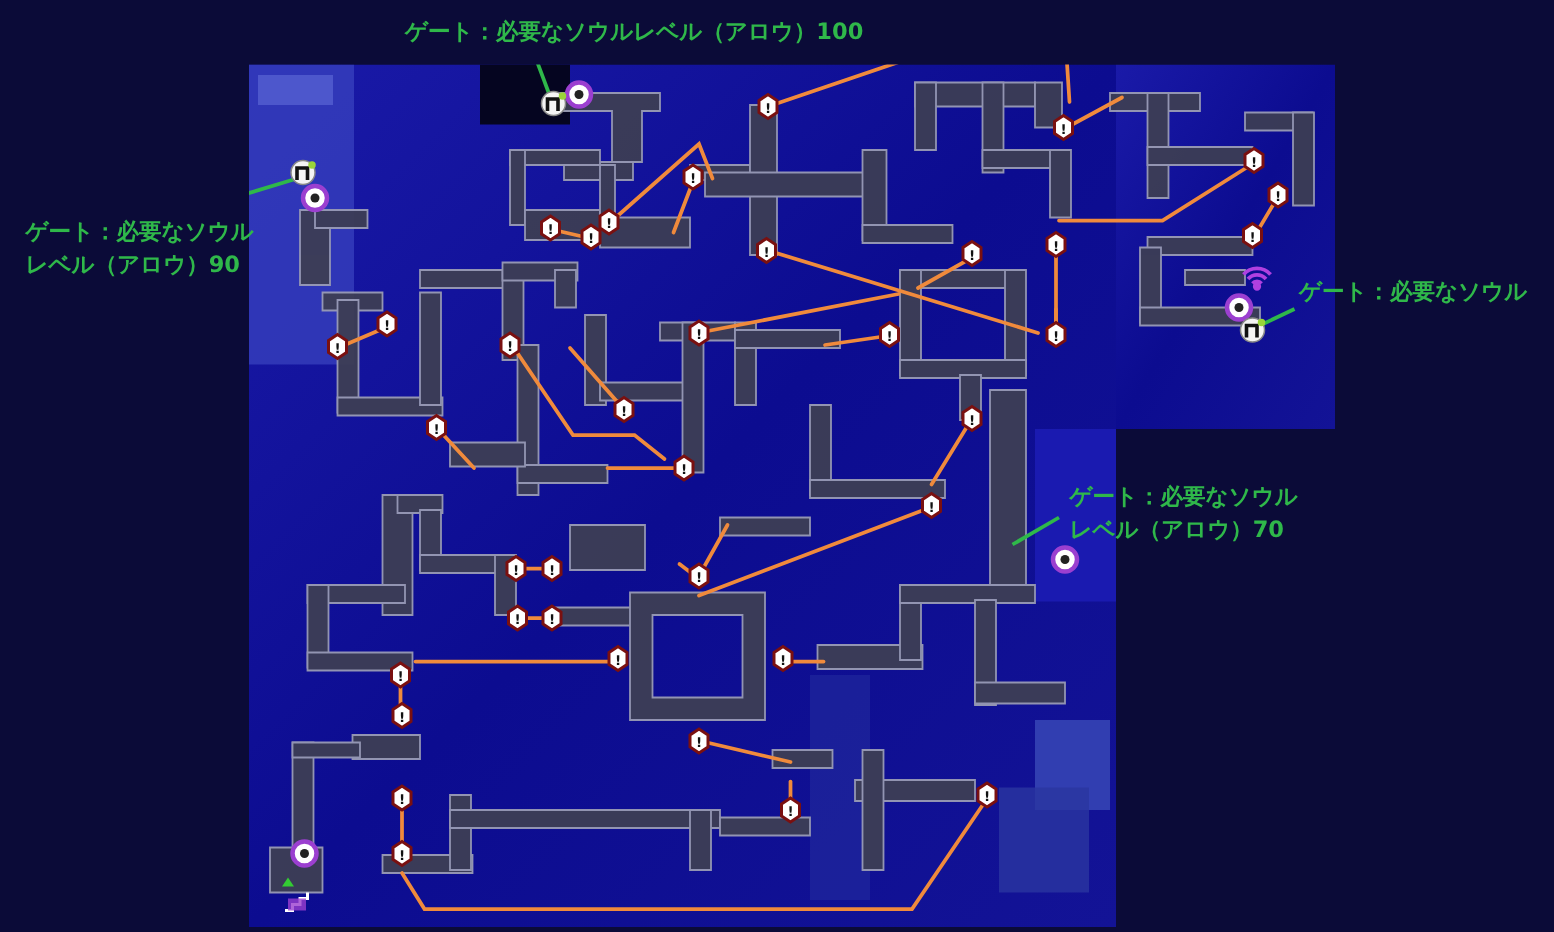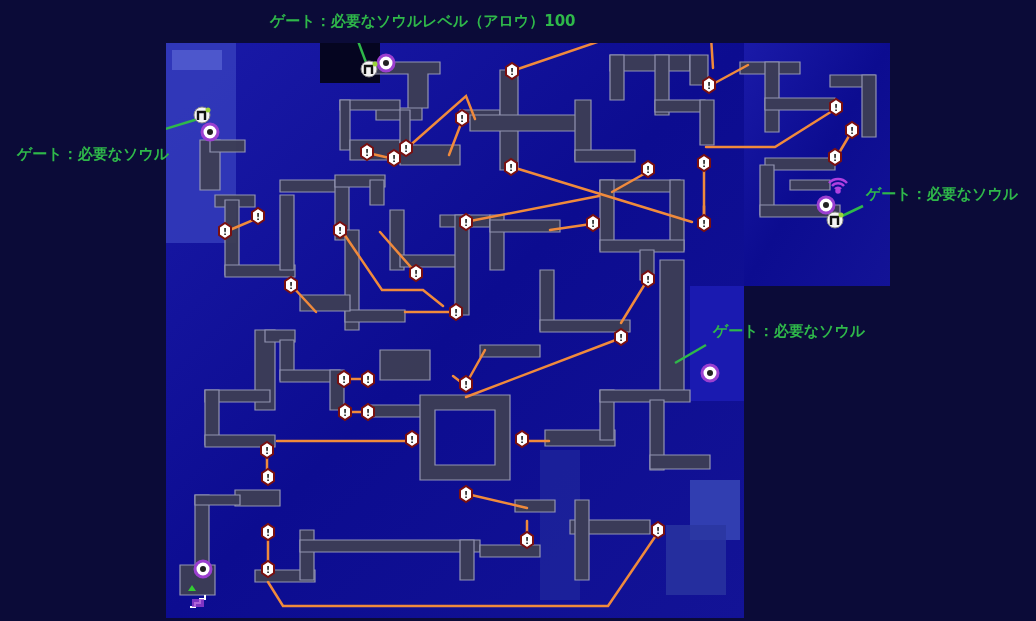--- a/index.html
+++ b/index.html
@@ -372,19 +372,21 @@
       <rect x="2" y="4" width="12" height="8" fill="#9b3fd0" opacity="0.8"></rect>
     </g>
   </svg>
 </div>
 
 <div class="label" style="left:270px; top:10px;">
   <span>ゲート：必要なソウルレベル（アロウ）100</span>
 </div>
 <div class="label" style="left:17px; top:143px;">
   <span>ゲート：必要なソウル</span>
+  <span>レベル（アロウ）90</span>
 </div>
 <div class="label" style="left:866px; top:183px;">
   <span>ゲート：必要なソウル</span>
 </div>
 <div class="label" style="left:713px; top:320px;">
   <span>ゲート：必要なソウル</span>
+  <span>レベル（アロウ）70</span>
 </div>
 
 </body></html>

